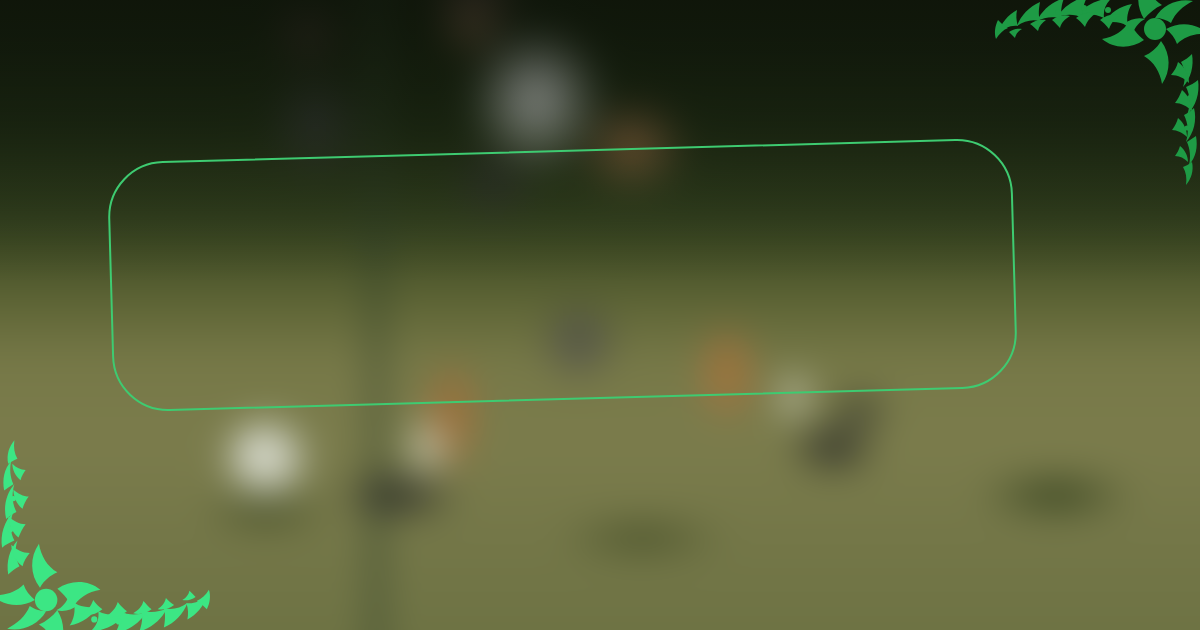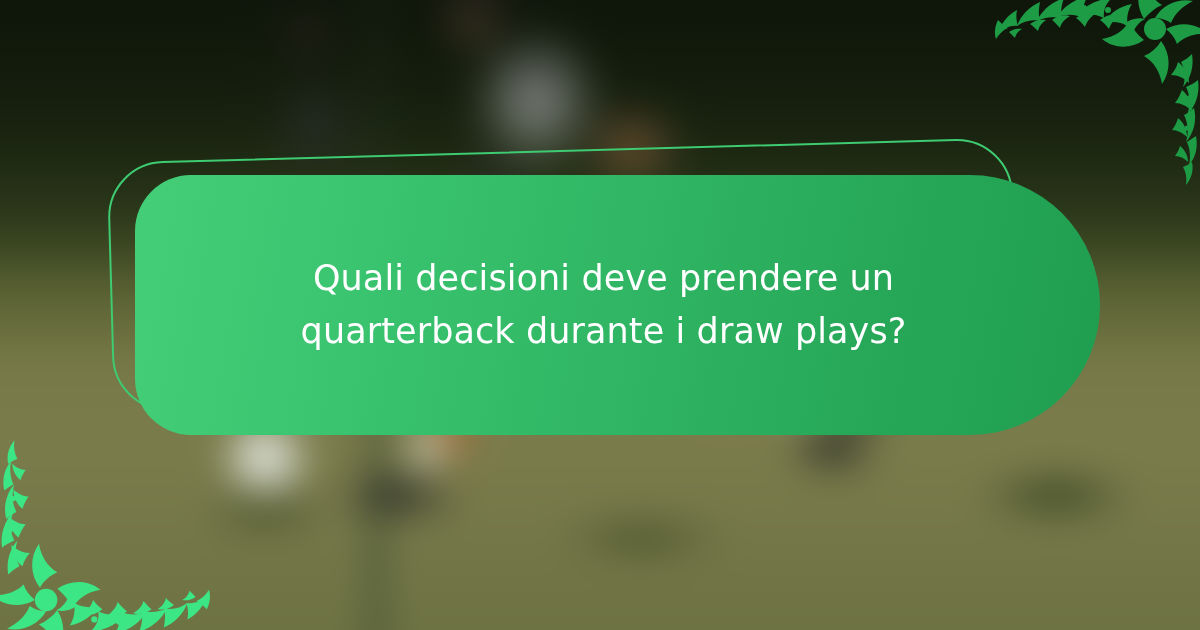--- a/index.html
+++ b/index.html
@@ -220,17 +220,14 @@
         <circle cx="66" cy="16" r="2.6"></circle>
         <circle cx="196" cy="72" r="3"></circle>
         <circle cx="198" cy="102" r="3"></circle>
         <circle cx="195" cy="132" r="2.6"></circle>
       </g>
     </svg>
   </div>
 
   <div class="ghost-card"></div>
 
-  <div class="quote-card">
-    <div class="quote-text">Quali decisioni deve prendere un quarterback durante i draw plays?</div>
-  </div>
 
 </div>
 
 </body></html>

